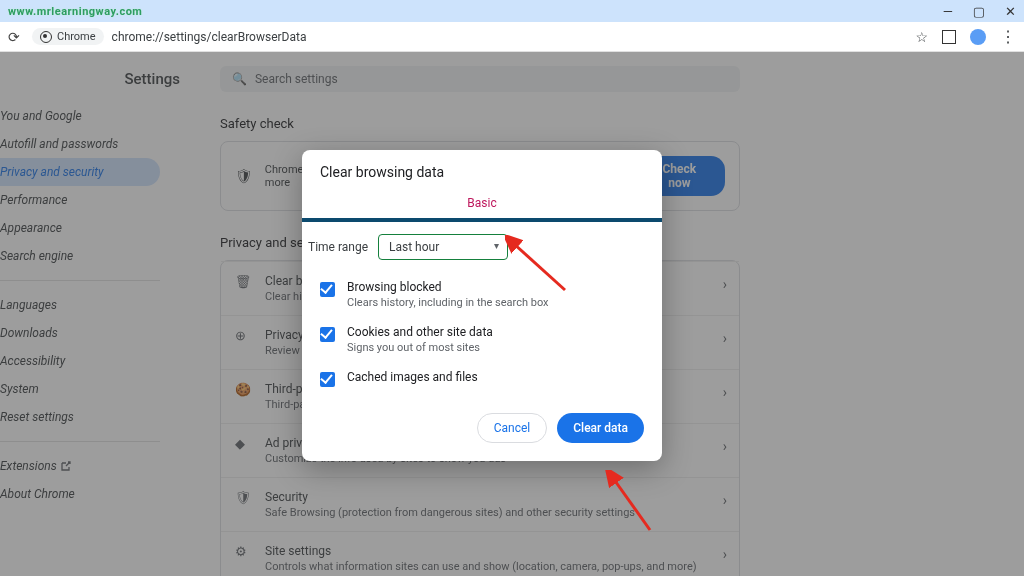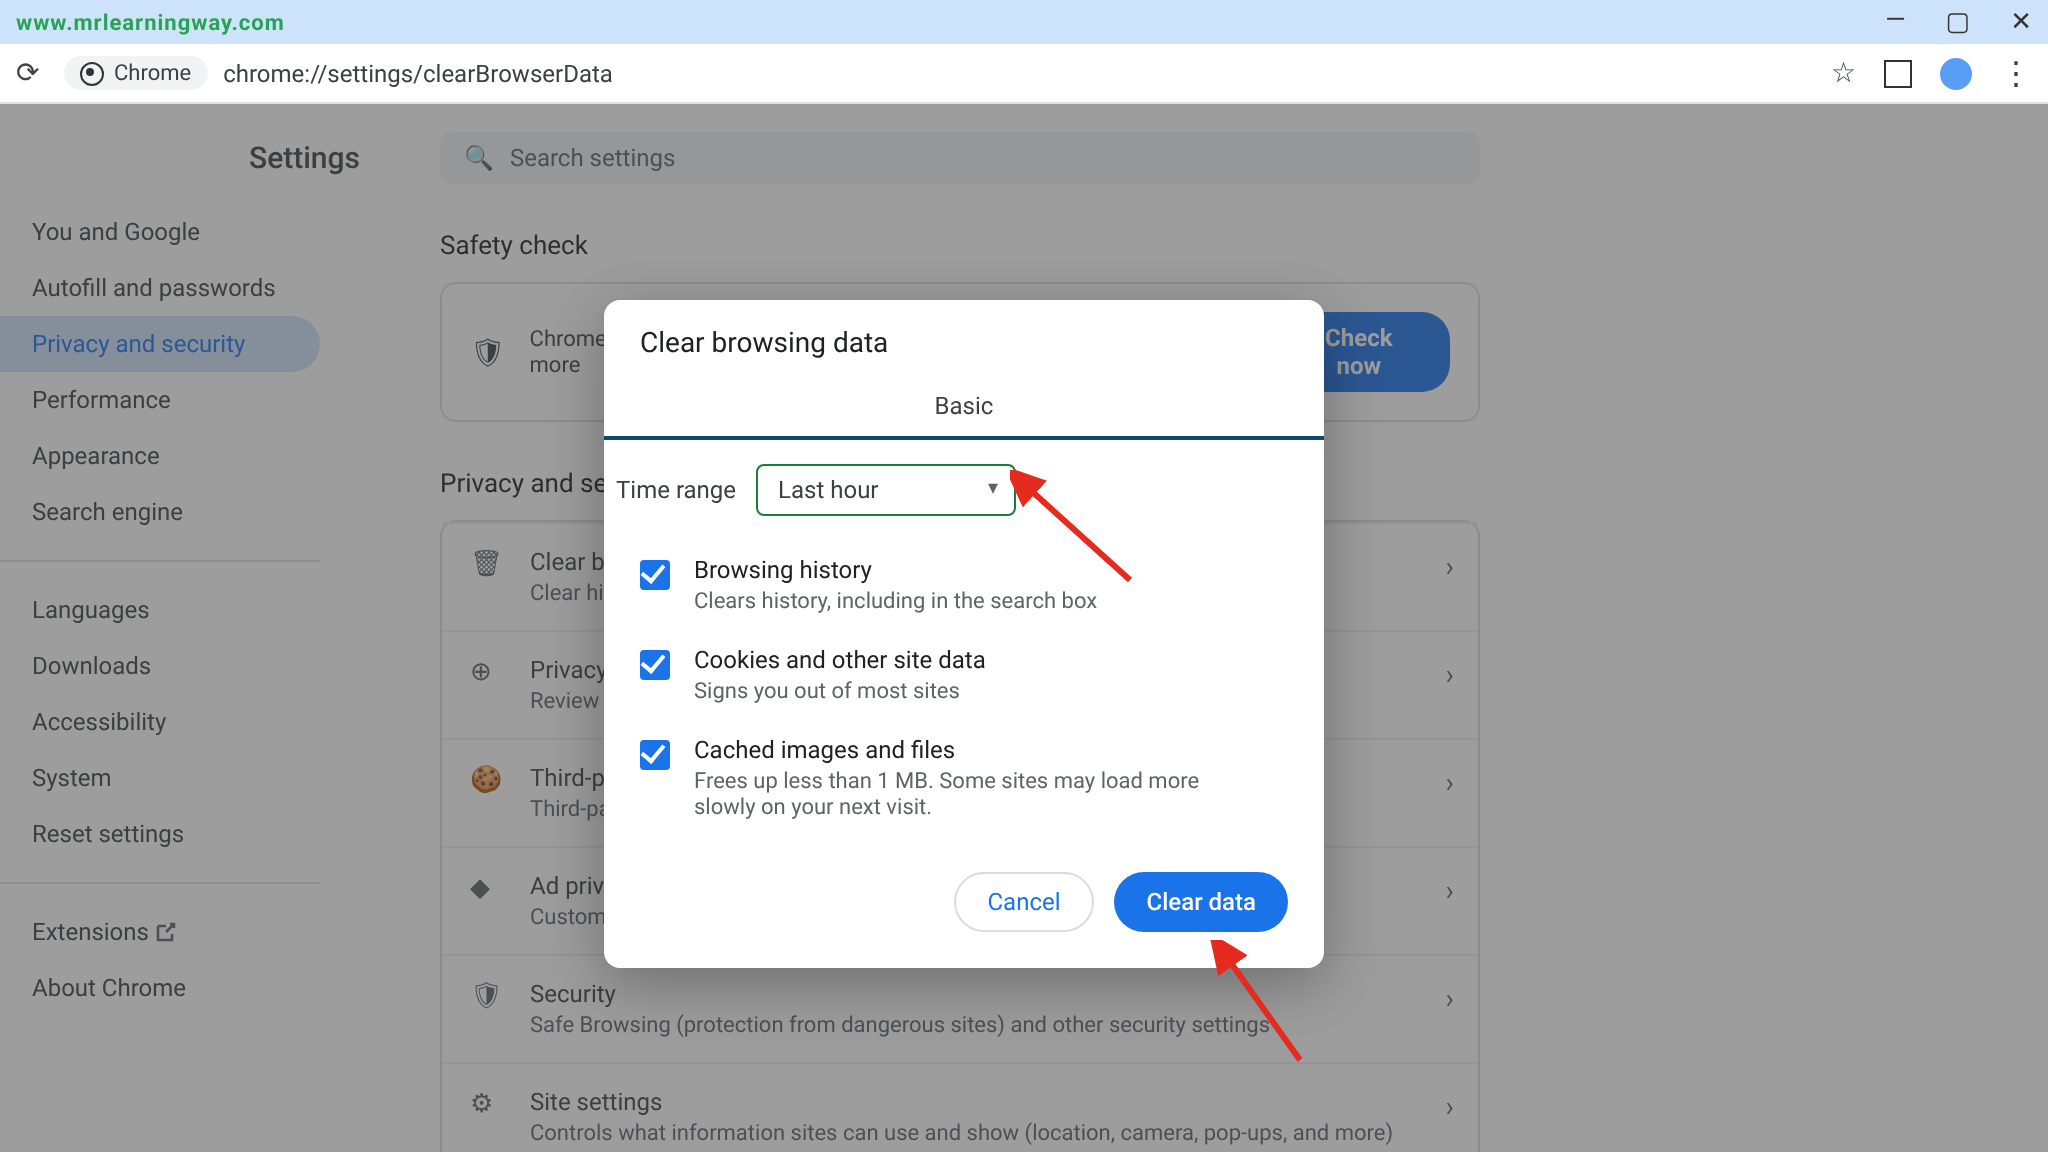--- a/index.html
+++ b/index.html
@@ -21,21 +21,21 @@
   .addr-icons { display: flex; gap: 14px; align-items: center; color: #3c4043; }
   .addr-icons .ic { font-size: 14px; }
   .sq { width:14px; height:14px; border:1.5px solid #333; display:inline-block; }
   .avatar { width:16px; height:16px; border-radius:50%; background:#5a9df5; }
   .dots { font-size: 16px; line-height: 10px; }
 
   
   .page { display:flex; height: calc(100% - 52px); position:relative; }
   .sidebar { width: 160px; padding-top: 18px; font-size: 12px; color:#3c4043; }
   .side-title { font-size: 15px; font-weight: 500; padding: 0 10px 14px 0; text-align:right; margin-right:-30px; }
-  .side-item { padding: 7px 10px 7px 16px; }
+  .side-item { padding: 7px 10px 7px 0; font-style: italic; }
   .side-item.sel { background:#cfe2fc; color:#1a73e8; border-radius: 0 14px 14px 0; }
   .side-divider { border-top:1px solid #e0e0e0; margin: 10px 0 10px -20px; }
   .ext svg { vertical-align:-2px; }
 
   .content { flex:1; padding: 14px 40px 0 60px; font-size:12px; color:#3c4043; }
   .search { display:flex; align-items:center; gap:8px; background:#f1f3f4; border-radius: 6px; padding:6px 12px; width: 520px; color:#5f6368; }
   .sect-title { margin-top: 24px; font-size: 13px; color:#202124; }
   .card { border:1px solid #dadce0; border-radius:8px; margin-top:10px; width: 520px; }
   .safety { display:flex; align-items:center; gap:12px; padding:14px; }
   .shield { font-size:14px; }
@@ -47,21 +47,21 @@
   .chev { position:absolute; right:12px; top:14px; color:#5f6368; font-size:14px; }
 
   
   .dim { position:absolute; top:52px; left:0; right:0; bottom:0; background:rgba(60,60,60,0.5); }
 
   
   .dialog { position:absolute; top:150px; left:302px; width:360px; background:#fff; border-radius:8px; box-shadow:0 8px 30px rgba(0,0,0,.3); z-index:20; }
   .dlg-title { padding:14px 18px 8px; font-size:14px; color:#202124; }
   .tabs { display:flex; border-bottom:1px solid #e0e0e0; }
   .tab { flex:1; text-align:center; padding:8px 0; font-size:12px; color:#5f6368; cursor:pointer; }
-  .tab.active { color:#404040; border-bottom:2px solid #0c4a6e; margin-bottom:-1px; }
+  .tab.active { color:#be185d; border-bottom:4px solid #0c4a6e; margin-bottom:-1px; }
   .range { display:flex; align-items:center; gap:10px; padding:12px 6px; font-size:12px; color:#3c4043; }
   .select { border:1px solid #15803d; border-radius:4px; padding:5px 26px 5px 10px; font-size:12px; position:relative; width:130px; }
   .select::after { content:"▾"; position:absolute; right:8px; top:5px; color:#5f6368; font-size:10px; }
   .chk-row { display:flex; gap:12px; padding:8px 18px; }
   .cb { width:15px; height:15px; background:#1a73e8; border-radius:2px; position:relative; flex:none; margin-top:2px; }
   .cb::after { content:""; position:absolute; left:3px; top:0px; width:5px; height:9px; border:solid #fff; border-width:0 2px 2px 0; transform:rotate(40deg); }
   .cb-txt .t { font-size:12px; color:#202124; }
   .cb-txt .s { font-size:11px; color:#5f6368; margin-top:2px; max-width:270px; }
   .dlg-foot { display:flex; justify-content:flex-end; gap:10px; padding:18px; }
   .btn-outline { border:1px solid #dadce0; background:#fff; color:#1a73e8; border-radius:16px; padding:7px 16px; font-size:12px; cursor:pointer; }
@@ -201,36 +201,35 @@
   <div class="range">
     <span>Time range</span>
     <div class="select">
       <span>Last hour</span>
     </div>
   </div>
 
   <div class="chk-row">
     <div class="cb"></div>
     <div class="cb-txt">
-      <div class="t">Browsing history</div>
+      <div class="t">Browsing blocked</div>
       <div class="s">Clears history, including in the search box</div>
     </div>
   </div>
   <div class="chk-row">
     <div class="cb"></div>
     <div class="cb-txt">
       <div class="t">Cookies and other site data</div>
       <div class="s">Signs you out of most sites</div>
     </div>
   </div>
   <div class="chk-row">
     <div class="cb"></div>
     <div class="cb-txt">
       <div class="t">Cached images and files</div>
-      <div class="s">Frees up less than 1 MB. Some sites may load more slowly on your next visit.</div>
     </div>
   </div>
 
   <div class="dlg-foot">
     <button class="btn-outline">Cancel</button>
     <button class="btn-fill">Clear data</button>
   </div>
 </div>
 
 <svg class="arrow" style="top:235px; left:505px;" width="70" height="60">

